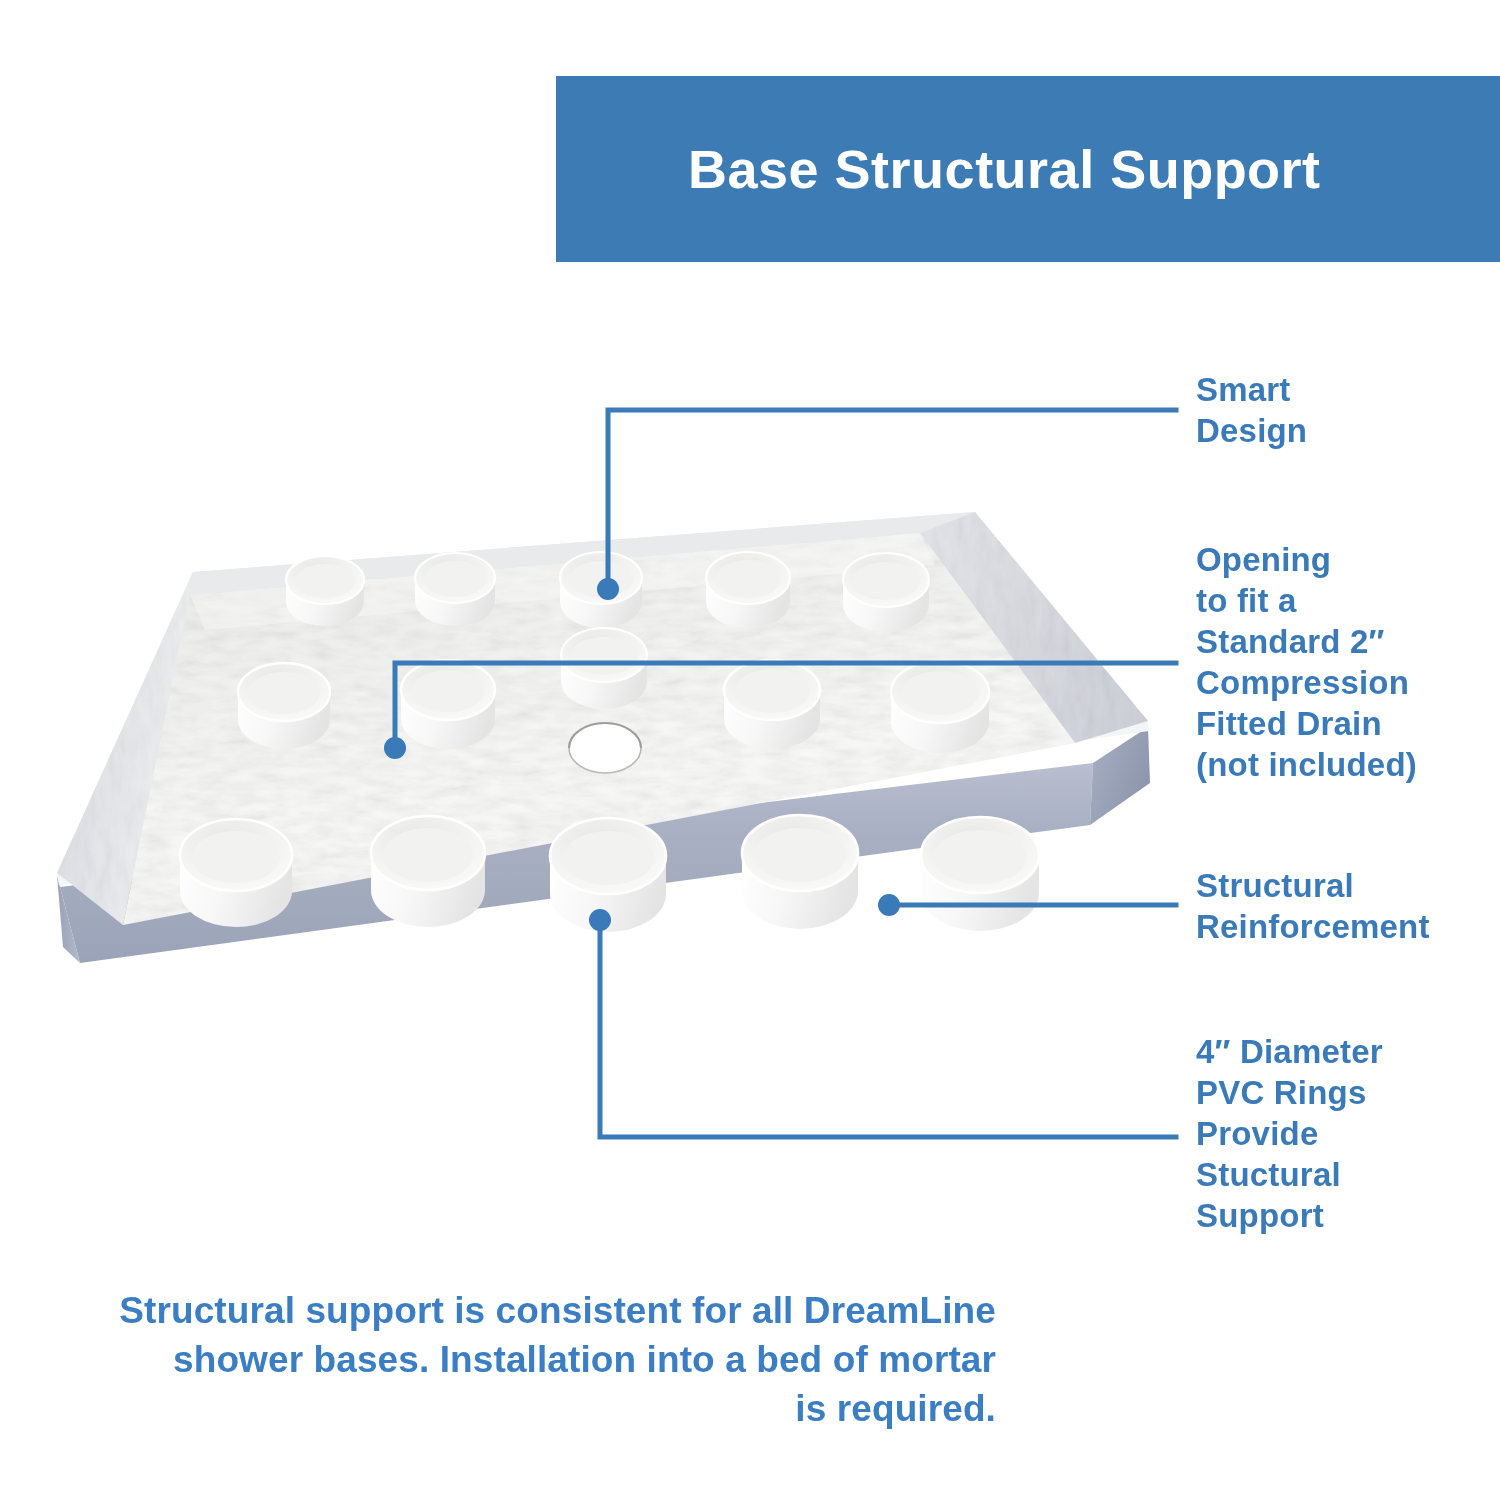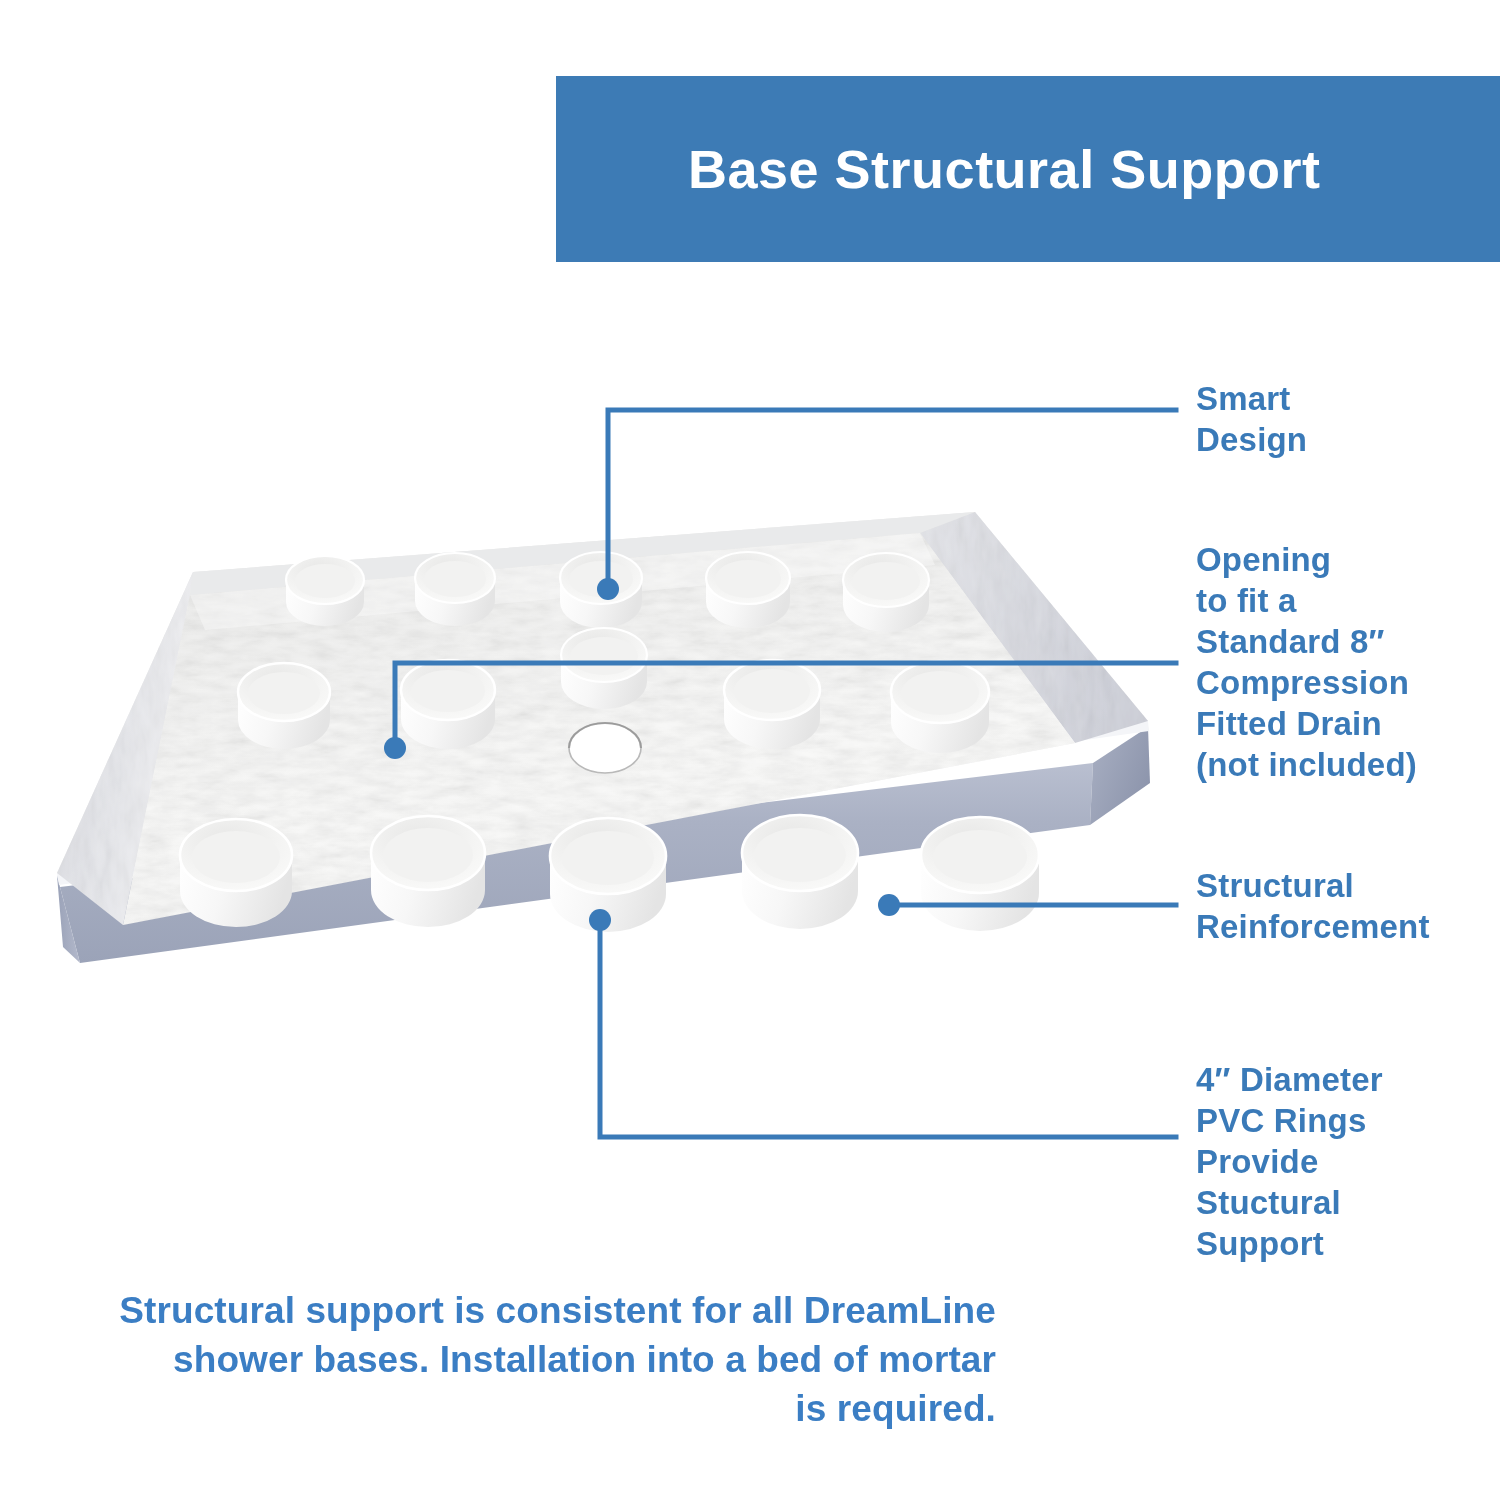--- a/index.html
+++ b/index.html
@@ -42,24 +42,24 @@
   .callout-label {
     position: absolute;
     left: 1196px;
     color: #3a7ab8;
     font-size: 33px;
     font-weight: 700;
     line-height: 1.24;
     letter-spacing: 0.2px;
     white-space: pre-line;
   }
-  #label-smart-design   { top: 370px; margin-top: 9px; }
+  #label-smart-design   { top: 370px; }
   #label-drain-opening  { top: 540px; }
   #label-fiberglass     { top: 866px; }
-  #label-pvc-rings      { top: 1032px; margin-top: 28px; }
+  #label-pvc-rings      { top: 1032px; }
 
   
   #leader-lines {
     position: absolute;
     left: 0;
     top: 0;
     width: 1500px;
     height: 1500px;
     pointer-events: none;
   }
@@ -317,21 +317,21 @@
     <circle cx="889" cy="905" r="11"></circle>
     <circle cx="600" cy="920" r="11"></circle>
   </g>
 </svg>
 
 <div class="callout-label" id="label-smart-design">Smart
 Design</div>
 
 <div class="callout-label" id="label-drain-opening">Opening
 to fit a
-Standard 8″
+Standard 2″
 Compression
 Fitted Drain
 (not included)</div>
 
 <div class="callout-label" id="label-fiberglass">Structural
 Reinforcement</div>
 
 <div class="callout-label" id="label-pvc-rings">4″ Diameter
 PVC Rings
 Provide

